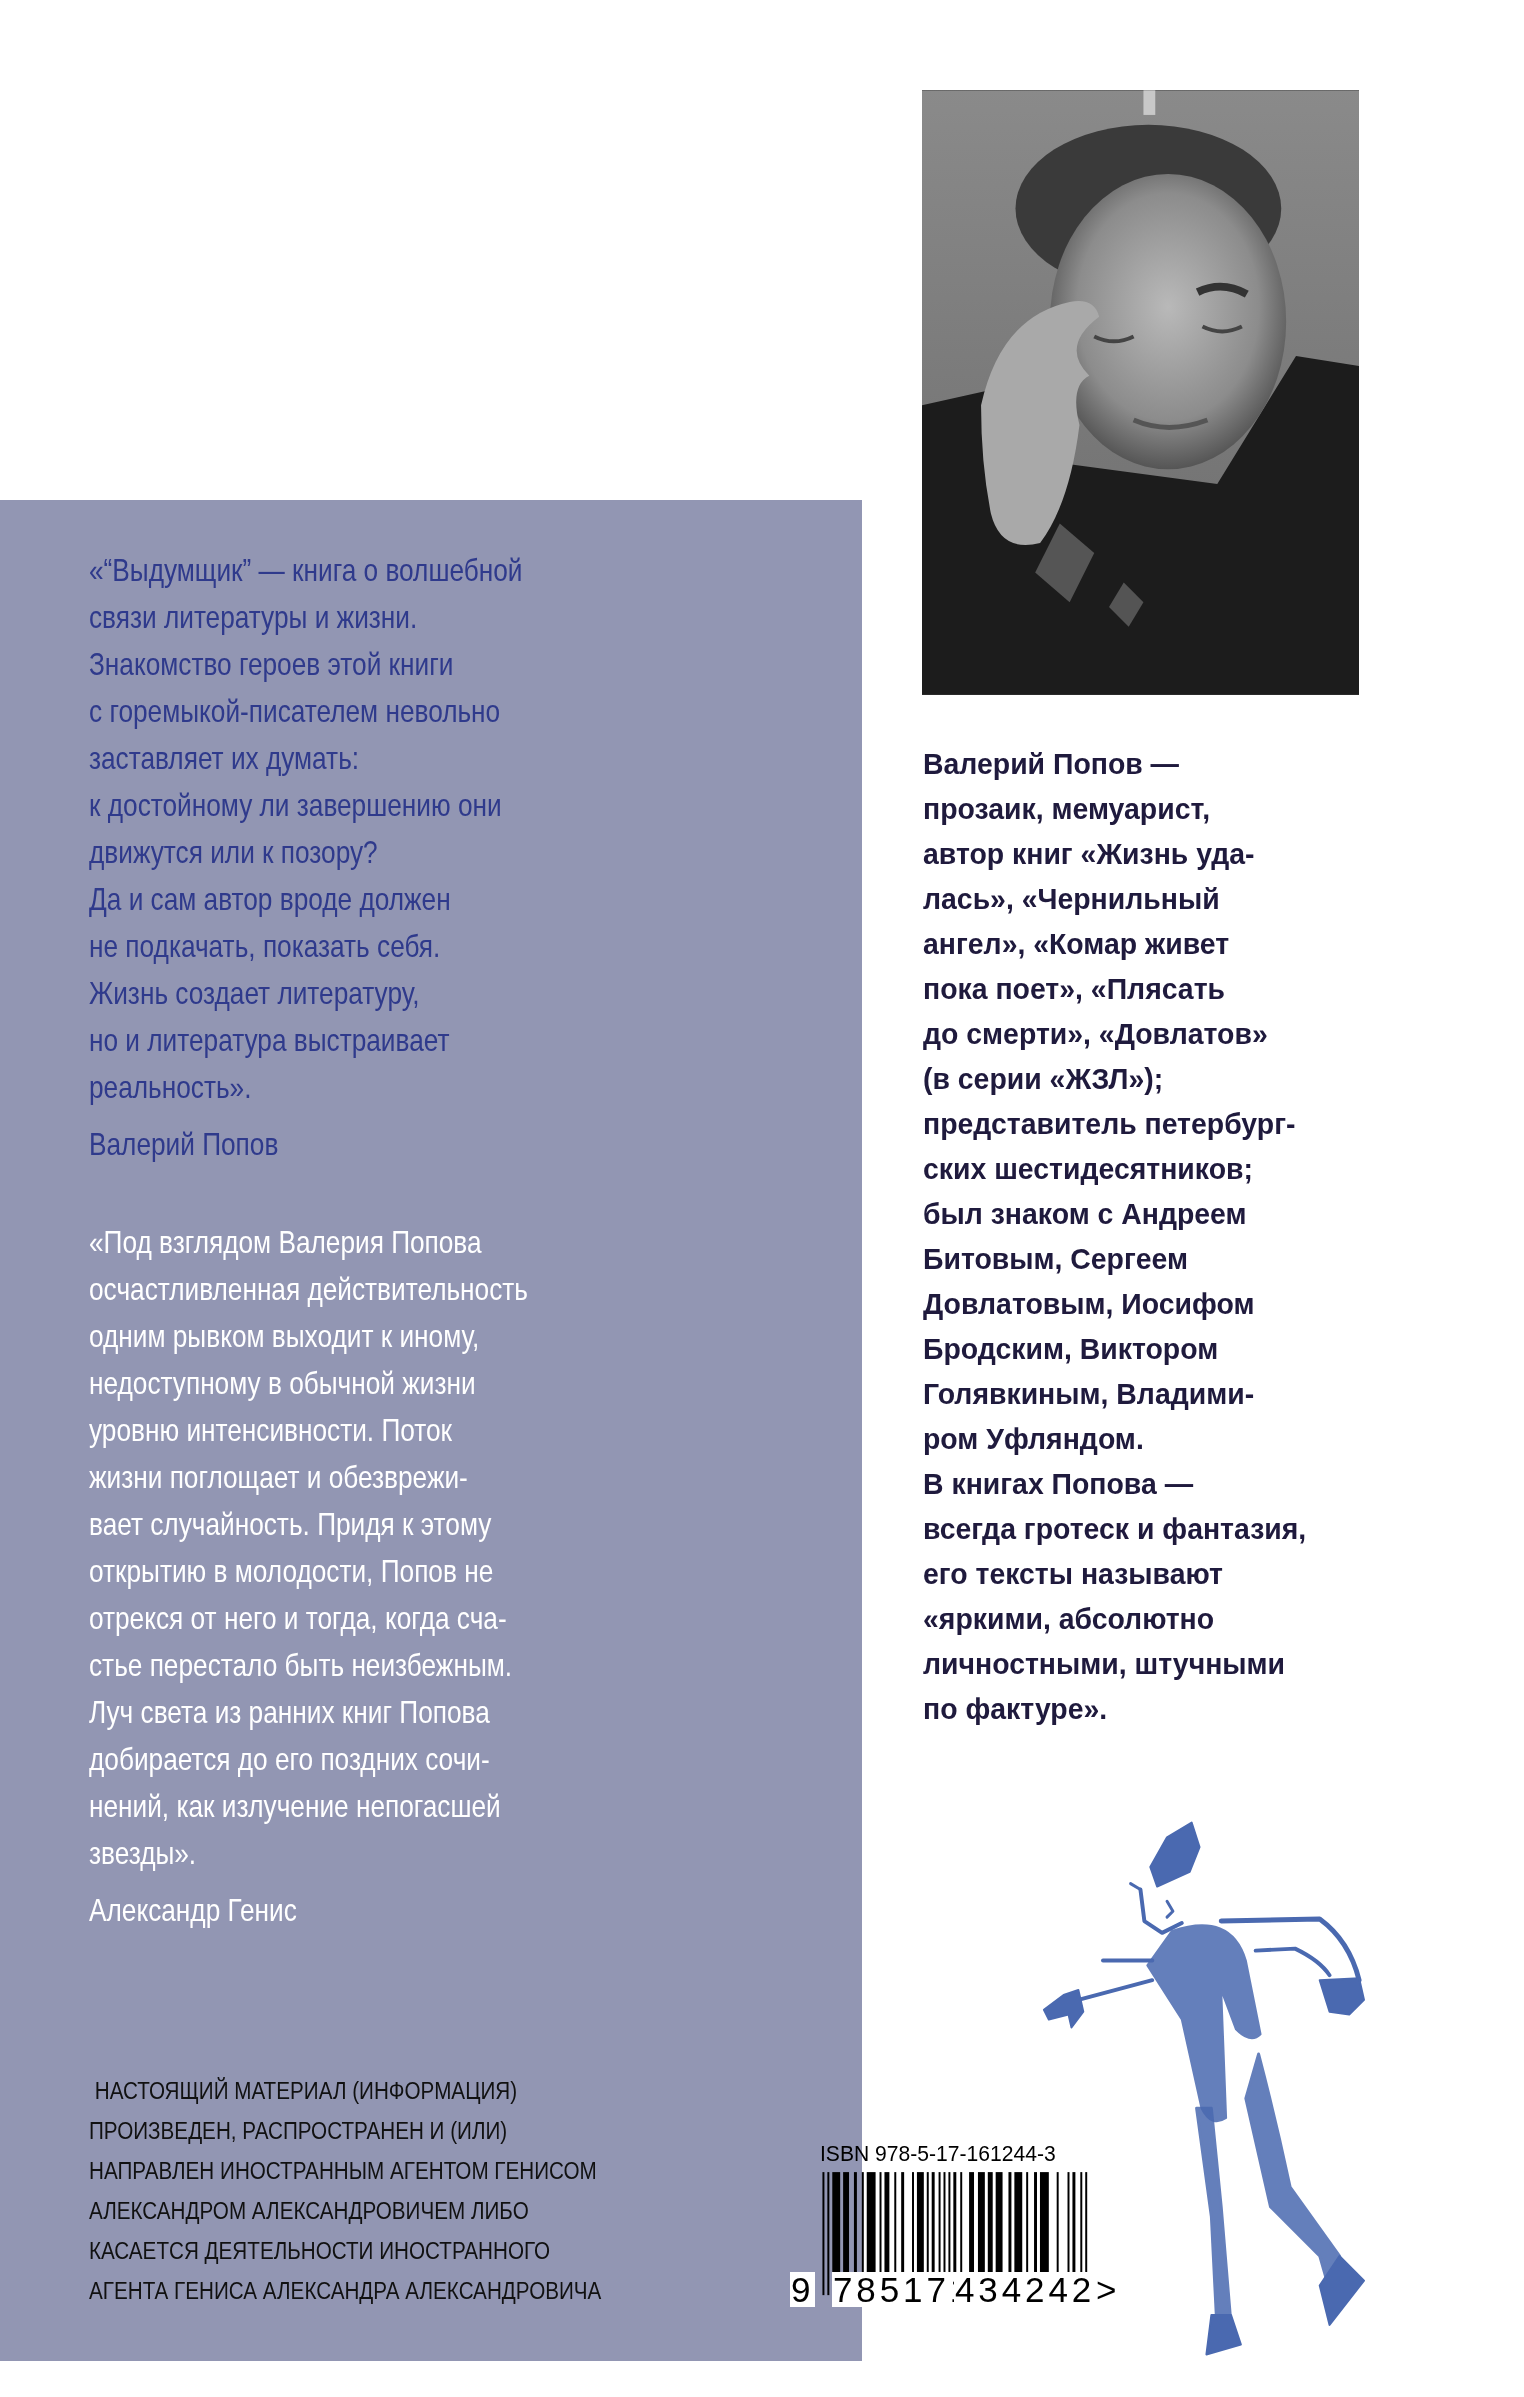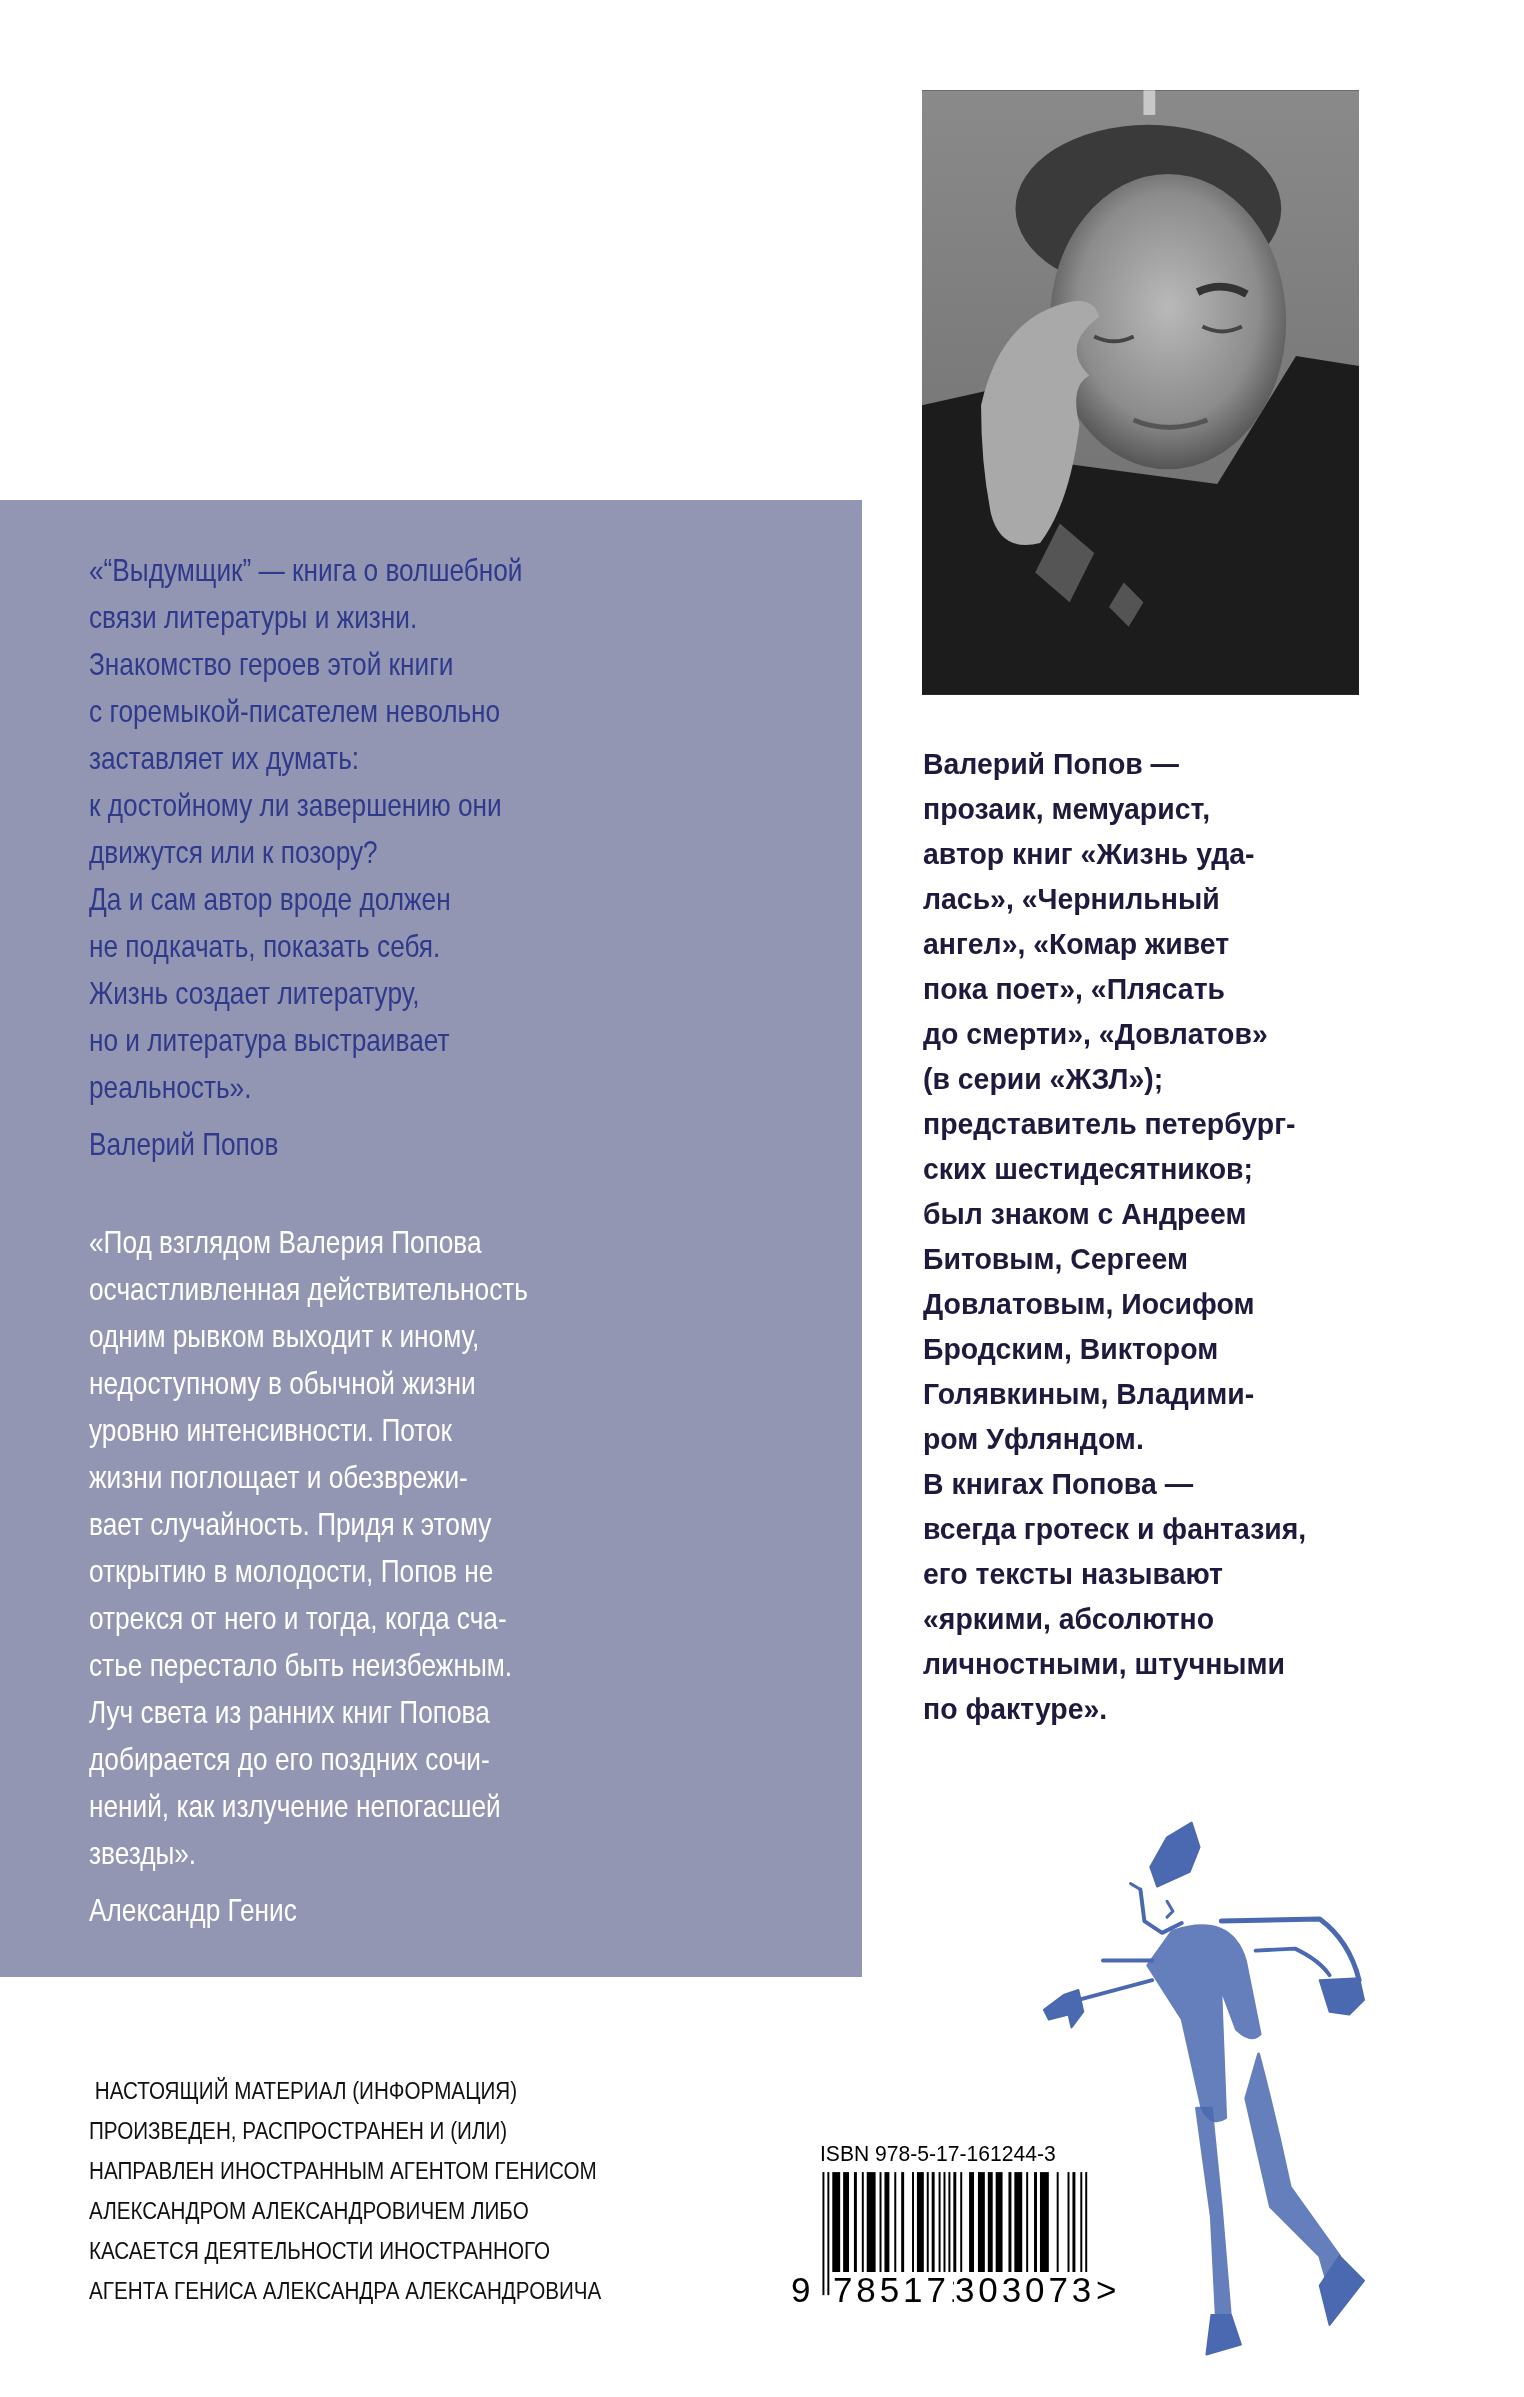--- a/index.html
+++ b/index.html
@@ -1,19 +1,19 @@
 <!DOCTYPE html>
 <html><head>
 <meta charset="utf-8">
 <style>
   html, body { margin: 0; padding: 0; background: #ffffff; }
   body { width: 1525px; height: 2398px; position: relative; overflow: hidden; }
 
   .panel {
-    position: absolute; left: 0; top: 500px; width: 862px; height: 1477px;
+    position: absolute; left: 0; top: 500px; width: 862px; height: 1861px;
     background: #9296b3;
   }
   .quote {
     position: absolute; left: 89px; margin: 0;
     font-family: "Liberation Sans", sans-serif;
     font-size: 30.5px; line-height: 47px;
     transform: scaleX(0.86); transform-origin: left top;
     white-space: nowrap;
   }
   .quote .line { display: block; }
@@ -232,15 +232,15 @@
       <rect x="273" y="5" width="2" height="105"></rect>
     <rect x="284" y="5" width="2" height="105"></rect>
       <rect x="289" y="5" width="3" height="105"></rect>
 
     <rect x="297" y="5" width="2" height="125"></rect>
       <rect x="302" y="5" width="2" height="125"></rect>
   </g>
 </svg>
 <span class="barcode-digits" style="left:790px;">9</span>
 <span class="barcode-digits" style="left:832px;">785171</span>
-<span class="barcode-digits" style="left:954px;">303073</span>
+<span class="barcode-digits" style="left:954px;">434242</span>
 <span class="barcode-digits" style="left:1095px;">&gt;</span>
 
 
 </body></html>

